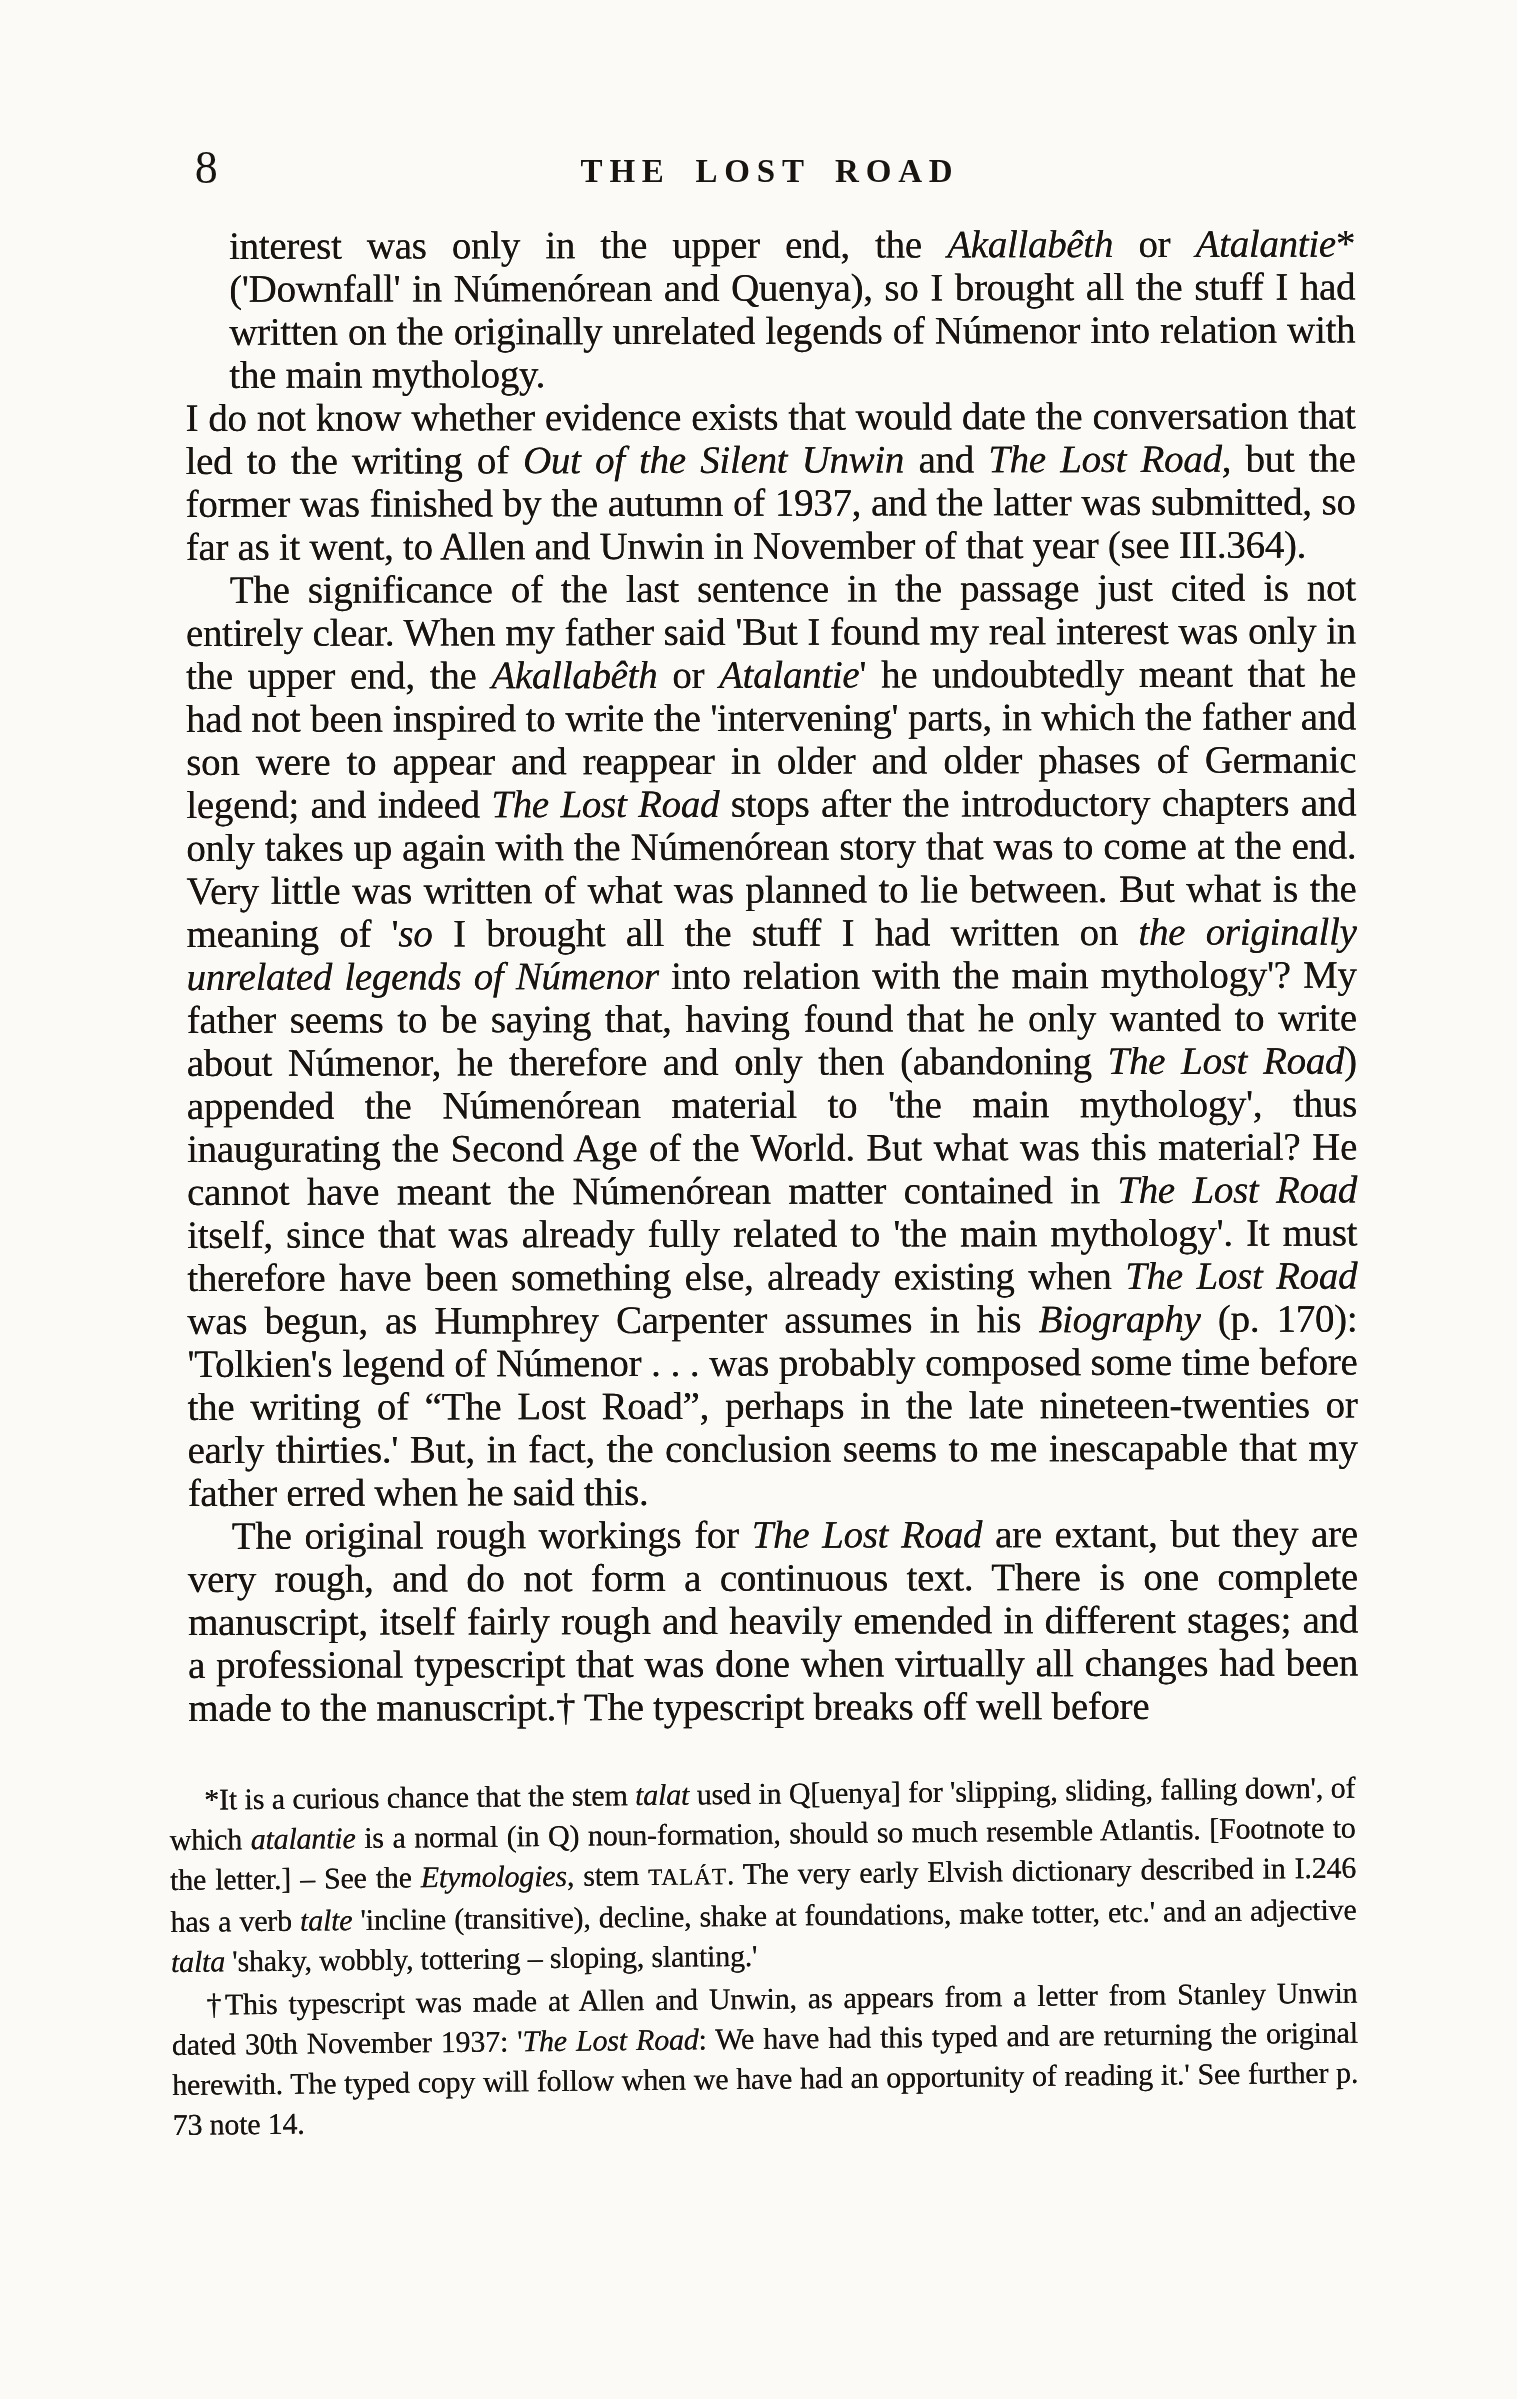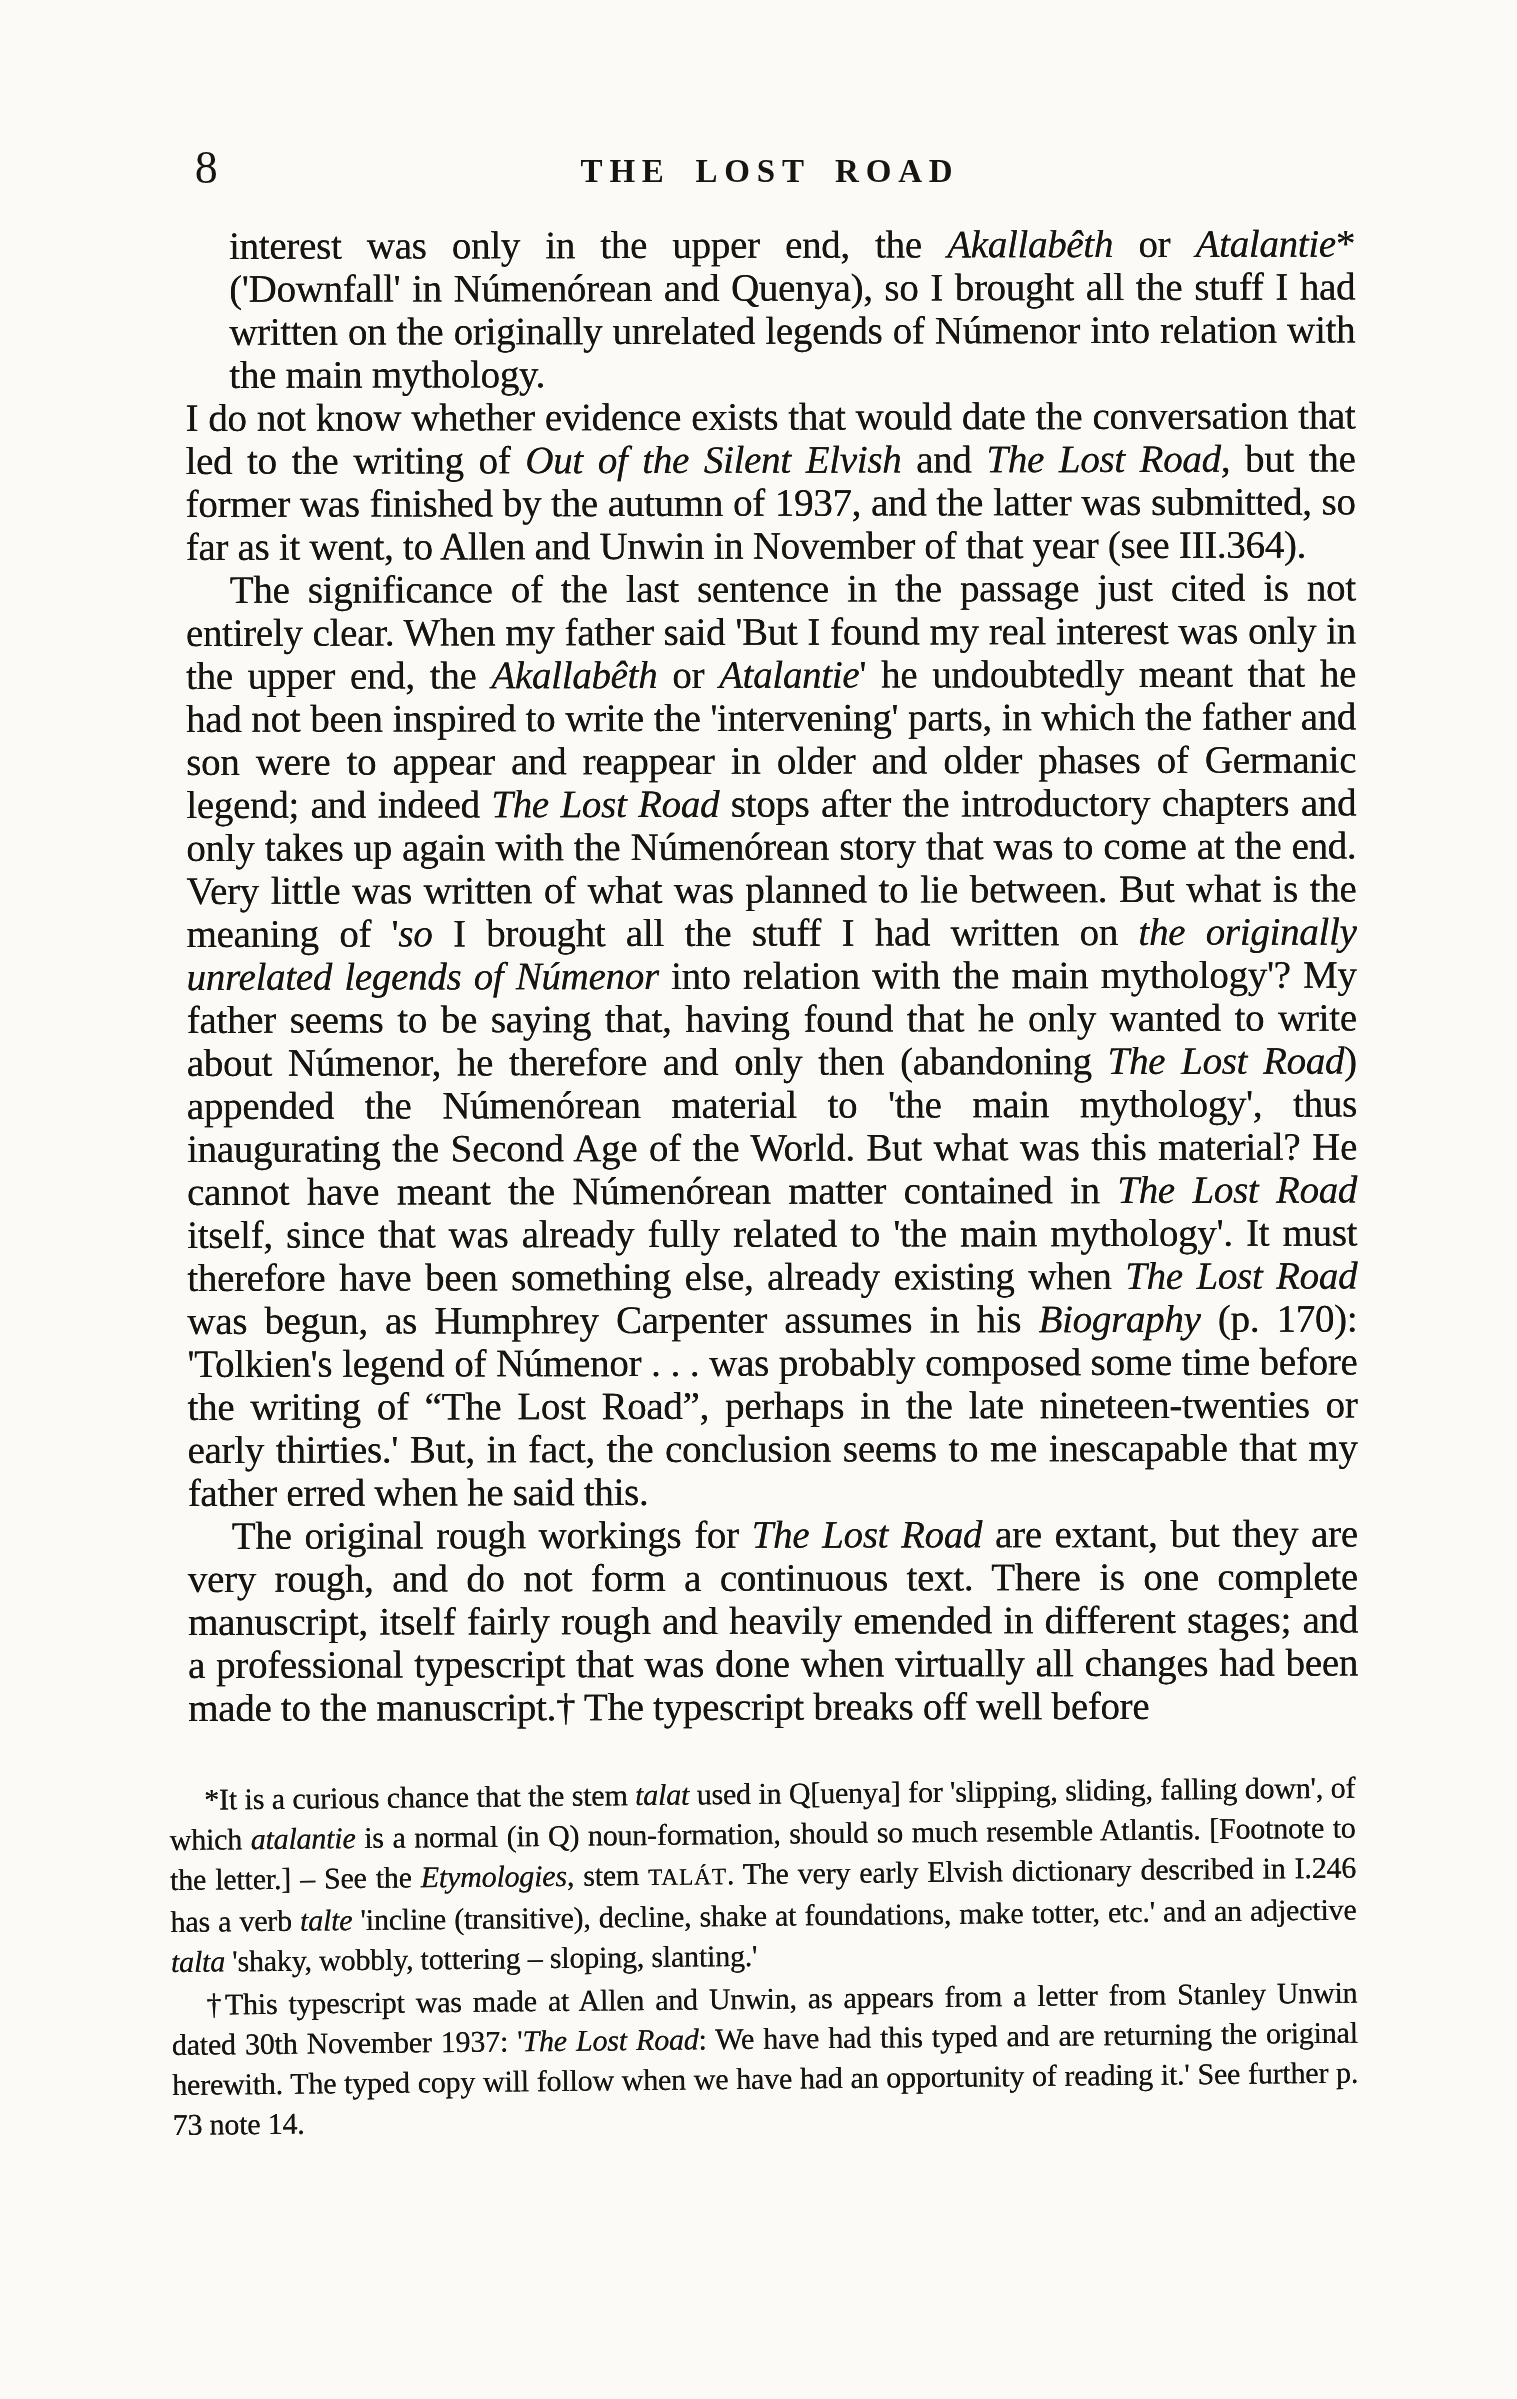--- a/index.html
+++ b/index.html
@@ -91,21 +91,21 @@
 
 <div class="page">
 
   <header class="running-head">
     <span class="page-number">8</span>
     <h1 class="running-title">THE LOST ROAD</h1>
   </header>
 
   <main class="body-text">
     <p class="quote-block"><span>interest was only in the upper end, the </span><i>Akallabêth</i><span> or </span><i>Atalantie</i><span>* ('Downfall' in Númenórean and Quenya), so I brought all the stuff I had written on the originally unrelated legends of Númenor into relation with the main mythology.</span></p>
-    <p class="flush"><span>I do not know whether evidence exists that would date the conversation that led to the writing of </span><i>Out of the Silent Elvish</i><span> and </span><i>The Lost Road</i><span>, but the former was finished by the autumn of 1937, and the latter was submitted, so far as it went, to Allen and Unwin in November of that year (see III.364).</span></p>
+    <p class="flush"><span>I do not know whether evidence exists that would date the conversation that led to the writing of </span><i>Out of the Silent Unwin</i><span> and </span><i>The Lost Road</i><span>, but the former was finished by the autumn of 1937, and the latter was submitted, so far as it went, to Allen and Unwin in November of that year (see III.364).</span></p>
     <p class="indented"><span>The significance of the last sentence in the passage just cited is not entirely clear. When my father said 'But I found my real interest was only in the upper end, the </span><i>Akallabêth</i><span> or </span><i>Atalantie</i><span>' he undoubtedly meant that he had not been inspired to write the 'intervening' parts, in which the father and son were to appear and reappear in older and older phases of Germanic legend; and indeed </span><i>The Lost Road</i><span> stops after the introductory chapters and only takes up again with the Númenórean story that was to come at the end. Very little was written of what was planned to lie between. But what is the meaning of '</span><i>so</i><span> I brought all the stuff I had written on </span><i>the originally unrelated legends of Númenor</i><span> into relation with the main mythology'? My father seems to be saying that, having found that he only wanted to write about Númenor, he therefore and only then (abandoning </span><i>The Lost Road</i><span>) appended the Númenórean material to 'the main mythology', thus inaugurating the Second Age of the World. But what was this material? He cannot have meant the Númenórean matter contained in </span><i>The Lost Road</i><span> itself, since that was already fully related to 'the main mythology'. It must therefore have been something else, already existing when </span><i>The Lost Road</i><span> was begun, as Humphrey Carpenter assumes in his </span><i>Biography</i><span> (p. 170): 'Tolkien's legend of Númenor . . . was probably composed some time before the writing of “The Lost Road”, perhaps in the late nineteen-twenties or early thirties.' But, in fact, the conclusion seems to me inescapable that my father erred when he said this.</span></p>
     <p class="indented"><span>The original rough workings for </span><i>The Lost Road</i><span> are extant, but they are very rough, and do not form a continuous text. There is one complete manuscript, itself fairly rough and heavily emended in different stages; and a professional typescript that was done when virtually all changes had been made to the manuscript.† The typescript breaks off well before</span></p>
   </main>
 
   <section class="footnotes">
     <p class="footnote"><span>*It is a curious chance that the stem </span><i>talat</i><span> used in Q[uenya] for 'slipping, sliding, falling down', of which </span><i>atalantie</i><span> is a normal (in Q) noun-formation, should so much resemble Atlantis. [Footnote to the letter.] – See the </span><i>Etymologies</i><span>, stem </span><span class="sc">TALÁT</span><span>. The very early Elvish dictionary described in I.246 has a verb </span><i>talte</i><span> 'incline (transitive), decline, shake at foundations, make totter, etc.' and an adjective </span><i>talta</i><span> 'shaky, wobbly, tottering – sloping, slanting.'</span></p>
     <p class="footnote"><span>†This typescript was made at Allen and Unwin, as appears from a letter from Stanley Unwin dated 30th November 1937: '</span><i>The Lost Road</i><span>: We have had this typed and are returning the original herewith. The typed copy will follow when we have had an opportunity of reading it.' See further p. 73 note 14.</span></p>
   </section>
 
 </div>

